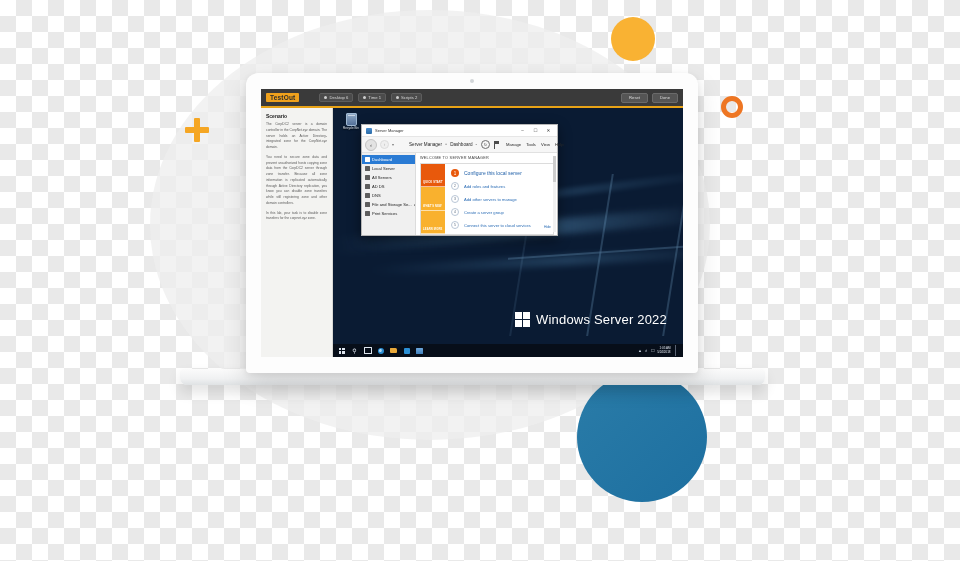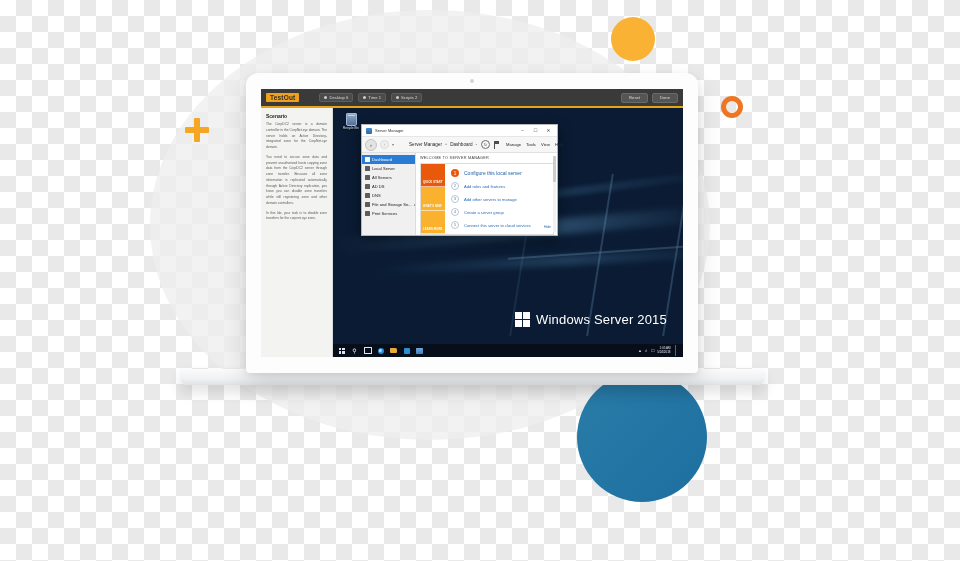--- a/index.html
+++ b/index.html
@@ -424,21 +424,21 @@
           </div>
         </div>
 
         <div class="branding">
           <div class="win-mark">
             <i></i>
             <i></i>
             <i></i>
             <i></i>
           </div>
-          <div class="brand-txt">Windows Server 2015</div>
+          <div class="brand-txt">Windows Server 2022</div>
         </div>
 
         <div class="taskbar">
           <div class="tb-ic">
             <span class="tb-start">
                 <i></i>
                 <i></i>
                 <i></i>
                 <i></i>
               </span>

